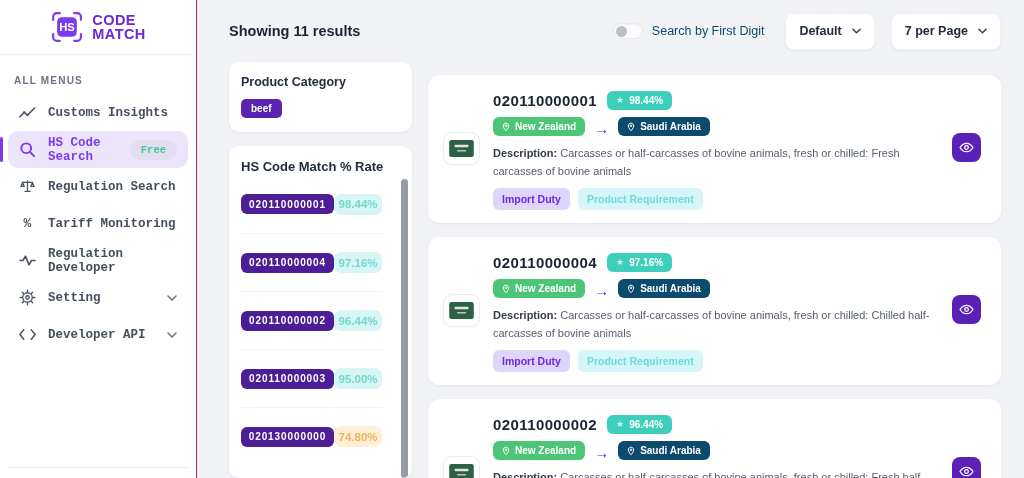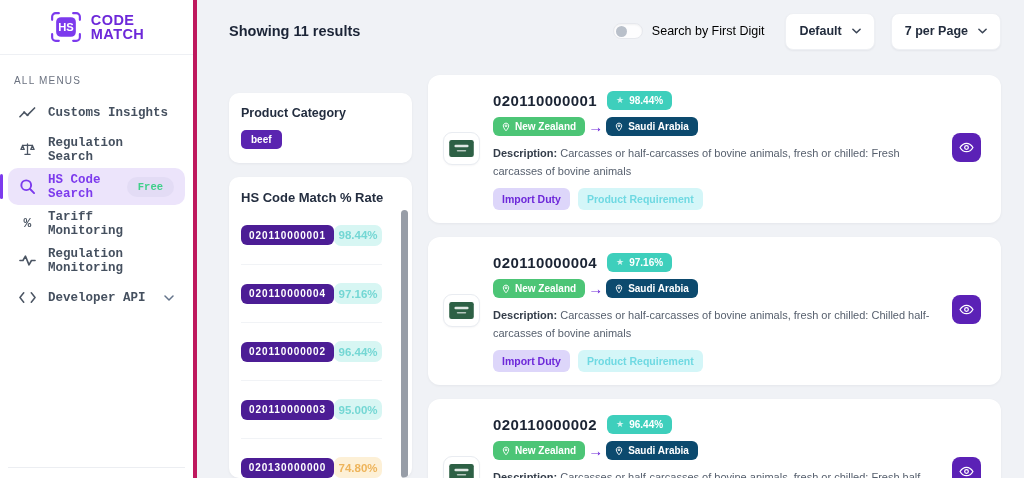--- a/index.html
+++ b/index.html
@@ -6,29 +6,29 @@
   html,body { width:1024px; height:478px; overflow:hidden; }
   body {
     font-family:"Liberation Sans","DejaVu Sans",sans-serif;
     background:#f0f2f6; color:#1c2434;
   }
   .app { display:flex; width:1024px; height:478px; overflow:hidden; }
 
   
   .sidebar {
     width:197px; flex:none; background:#fff;
-    border-right:4px solid #be185d; position:relative;
+    border-right:1px solid #be185d; position:relative;
   }
   .logo-row {
     height:55px; display:flex; align-items:center; justify-content:center;
     gap:8px; border-bottom:1px solid #eef0f4;
   }
   .brand-text { color:#6d28d9; font-weight:900; font-size:14.5px; line-height:14px; letter-spacing:.4px; }
   .menus-label {
-    margin:20px 14px 8px; font-size:10px; font-weight:400;
+    margin:20px 14px 8px; font-size:10px; font-weight:700;
     color:#6b7280; letter-spacing:1.2px;
   }
   .menu-item {
     display:flex; align-items:center; gap:12px; height:37px;
     margin:0 8px; padding:0 11px; border-radius:10px;
     color:#45505f; font-size:12.5px; font-weight:600; position:relative;
     cursor:pointer;
     font-family:Liberation Mono, monospace;
   }
   .menu-item .mi-icon { width:17px; height:17px; display:flex; align-items:center; justify-content:center; color:#4b5563; flex:none; }
@@ -58,42 +58,42 @@
   .toggle-group { display:flex; align-items:center; gap:9px; margin-right:21px; }
   .toggle {
     width:30px; height:16px; border-radius:9px; background:#fdfdfe;
     border:1px solid #e6e8ed; position:relative; cursor:pointer;
     box-shadow:inset 0 1px 2px rgba(0,0,0,.05);
   }
   .toggle-knob {
     position:absolute; left:2px; top:1.5px; width:11px; height:11px;
     border-radius:50%; background:#b9c0ca;
   }
-  .toggle-label { font-size:12.5px; color:#000000; }
+  .toggle-label { font-size:12.5px; color:#0c4a6e; }
   .filter-input {
     width:178px; height:37px; background:#fff; border:1px solid #e4e7ed;
     border-radius:8px; padding:0 14px; font-size:12.5px; color:#2b3444;
     outline:none; margin-right:17px;
     font-family:"Liberation Sans","DejaVu Sans",sans-serif;
     box-shadow:0 1px 2px rgba(16,24,40,.04);
   }
   .filter-input::placeholder { color:#aeb6c2; }
   .select-box {
     height:37px; background:#fff; border:1px solid #eef0f4; border-radius:8px;
     display:flex; align-items:center; gap:10px; padding:0 13px;
     font-size:12.5px; font-weight:600; color:#222c3d; cursor:pointer;
     box-shadow:0 1px 2px rgba(16,24,40,.05);
   }
   .select-box + .select-box { margin-left:16px; }
   .sel-chevron { width:9px; height:6px; color:#3c4656; display:flex; }
 
   .content { display:flex; gap:16px; flex:1; min-height:0; }
 
   
-  .filter-col { width:183px; flex:none; display:flex; flex-direction:column; gap:14px; margin-top:31px; }
+  .filter-col { width:183px; flex:none; display:flex; flex-direction:column; gap:14px; margin-top:0; }
   .card { background:#fff; border-radius:10px; box-shadow:0 1px 3px rgba(16,24,40,.05); }
   .category-card { padding:13px 12px 14px; }
   .panel-title { font-size:12.5px; font-weight:800; color:#232d3f; }
   .category-card .panel-title { margin-bottom:9px; }
   .cat-pill {
     display:inline-block; background:#5a24b0; color:#fff;
     font-size:10px; font-weight:700; padding:4px 10px; border-radius:5px;
   }
   .rate-card { flex:1; padding:13px 12px 0; position:relative; overflow:hidden; }
   .rate-card .panel-title { font-size:13px; margin-bottom:1px; }
@@ -132,21 +132,21 @@
   }
   .flag-wrap svg { width:25px; height:17px; }
   .rc-content { flex:1; min-width:0; }
   .rc-title-row { display:flex; align-items:center; gap:10px; margin:1px 0 7px; }
   .rc-code { font-size:15px; font-weight:800; color:#1b2434; letter-spacing:.4px; }
   .match-badge {
     background:#3ecfbc; color:#fff; font-size:10px; font-weight:700;
     padding:4px 9px; border-radius:6px; display:inline-flex; align-items:center; gap:5px;
   }
   .match-badge .star-glyph { font-size:9px; color:rgba(255,255,255,.78); line-height:1; }
-  .route-row { display:flex; align-items:center; gap:3px; margin-bottom:9px; }
+  .route-row { display:flex; align-items:flex-end; gap:9px; margin-bottom:9px; }
   .country-badge {
     font-size:10px; font-weight:700; color:#fff; padding:4px 9px;
     border-radius:6px; display:inline-flex; align-items:center; gap:5px;
   }
   .country-badge svg { width:8px; height:10px; }
   .cb-origin { background:#4cc576; }
   .cb-dest { background:#0c4a6e; }
   .route-arrow { color:#6d28d9; font-weight:800; font-size:15px; line-height:1; }
   .rc-desc { font-size:11px; line-height:1.6; color:#57606e; max-width:455px; margin-bottom:8px; }
   .desc-label { font-weight:700; color:#333c49; }
@@ -191,59 +191,81 @@
         <span class="mi-icon">
           <svg viewBox="0 0 18 14" fill="none" stroke="currentColor" stroke-width="1.7" stroke-linecap="round" stroke-linejoin="round">
             <polyline points="1,11.5 5.5,6.8 9,9.8 16.5,2.2"></polyline>
             <circle cx="5.5" cy="6.8" r="1.2" fill="currentColor" stroke="none"></circle>
             <circle cx="9" cy="9.8" r="1.2" fill="currentColor" stroke="none"></circle>
           </svg>
         </span>
         <span>Customs Insights</span>
       </div>
 
+      <div class="menu-item active">
+        <span class="active-bar"></span>
+        <span class="mi-icon">
+          <svg viewBox="0 0 16 16" fill="none" stroke="currentColor" stroke-width="1.8" stroke-linecap="round">
+            <circle cx="6.8" cy="6.8" r="4.6"></circle>
+            <line x1="10.4" y1="10.4" x2="14.2" y2="14.2"></line>
+          </svg>
+        </span>
+        <span>HS Code Search</span>
+        <span class="free-badge">Free</span>
+      </div>
+
       <div class="menu-item">
         <span class="mi-icon">
           <svg viewBox="0 0 20 20" fill="none" stroke="currentColor" stroke-width="1.5" stroke-linecap="round" stroke-linejoin="round">
             <path d="M10 3.5v12"></path>
               <path d="M4.2 5.2h11.6"></path>
               <path d="M7 15.8h6"></path>
             <path d="M4.2 5.2 2.2 9.9h4z"></path>
               <path d="M15.8 5.2l-2 4.7h4z"></path>
           </svg>
         </span>
         <span>Regulation Search</span>
       </div>
 
-      <div class="menu-item active">
-        <span class="active-bar"></span>
-        <span class="mi-icon">
-          <svg viewBox="0 0 16 16" fill="none" stroke="currentColor" stroke-width="1.8" stroke-linecap="round">
-            <circle cx="6.8" cy="6.8" r="4.6"></circle>
-            <line x1="10.4" y1="10.4" x2="14.2" y2="14.2"></line>
-          </svg>
-        </span>
-        <span>HS Code Search</span>
-        <span class="free-badge">Free</span>
-      </div>
-
       <div class="menu-item">
         <span class="mi-icon pct-glyph">%</span>
         <span>Tariff Monitoring</span>
       </div>
 
       <div class="menu-item">
         <span class="mi-icon">
           <svg viewBox="0 0 18 12" fill="none" stroke="currentColor" stroke-width="1.7" stroke-linecap="round" stroke-linejoin="round">
             <polyline points="1,6 4.2,6 6.8,1.4 10.6,10.6 13.2,6 17,6"></polyline>
           </svg>
         </span>
-        <span>Regulation Monitoring</span>
-      </div>
-
+        <span>Regulation Developer</span>
+      </div>
+
+      <div class="menu-item">
+        <span class="mi-icon">
+          <svg viewBox="0 0 20 20" fill="none" stroke="currentColor" stroke-width="1.6" stroke-linecap="round">
+            <circle cx="10" cy="10" r="5.6"></circle>
+              <circle cx="10" cy="10" r="2.1"></circle>
+            <line x1="16.5" y1="10" x2="18.6" y2="10"></line>
+              <line x1="14.6" y1="14.6" x2="16.1" y2="16.1"></line>
+            <line x1="10" y1="16.5" x2="10" y2="18.6"></line>
+              <line x1="5.4" y1="14.6" x2="3.9" y2="16.1"></line>
+            <line x1="3.5" y1="10" x2="1.4" y2="10"></line>
+              <line x1="5.4" y1="5.4" x2="3.9" y2="3.9"></line>
+            <line x1="10" y1="3.5" x2="10" y2="1.4"></line>
+              <line x1="14.6" y1="5.4" x2="16.1" y2="3.9"></line>
+          </svg>
+        </span>
+        <span>Setting</span>
+        <span class="mi-chevron">
+          <svg viewBox="0 0 10 6" fill="none" stroke="currentColor" stroke-width="1.5" stroke-linecap="round" stroke-linejoin="round">
+              <polyline points="1,1 5,5 9,1"></polyline>
+            </svg>
+        </span>
+      </div>
 
       <div class="menu-item">
         <span class="mi-icon">
           <svg viewBox="0 0 18 12" fill="none" stroke="currentColor" stroke-width="1.6" stroke-linecap="round" stroke-linejoin="round">
             <polyline points="5,1 1,6 5,11"></polyline>
               <polyline points="13,1 17,6 13,11"></polyline>
           </svg>
         </span>
         <span>Developer API</span>
         <span class="mi-chevron">

